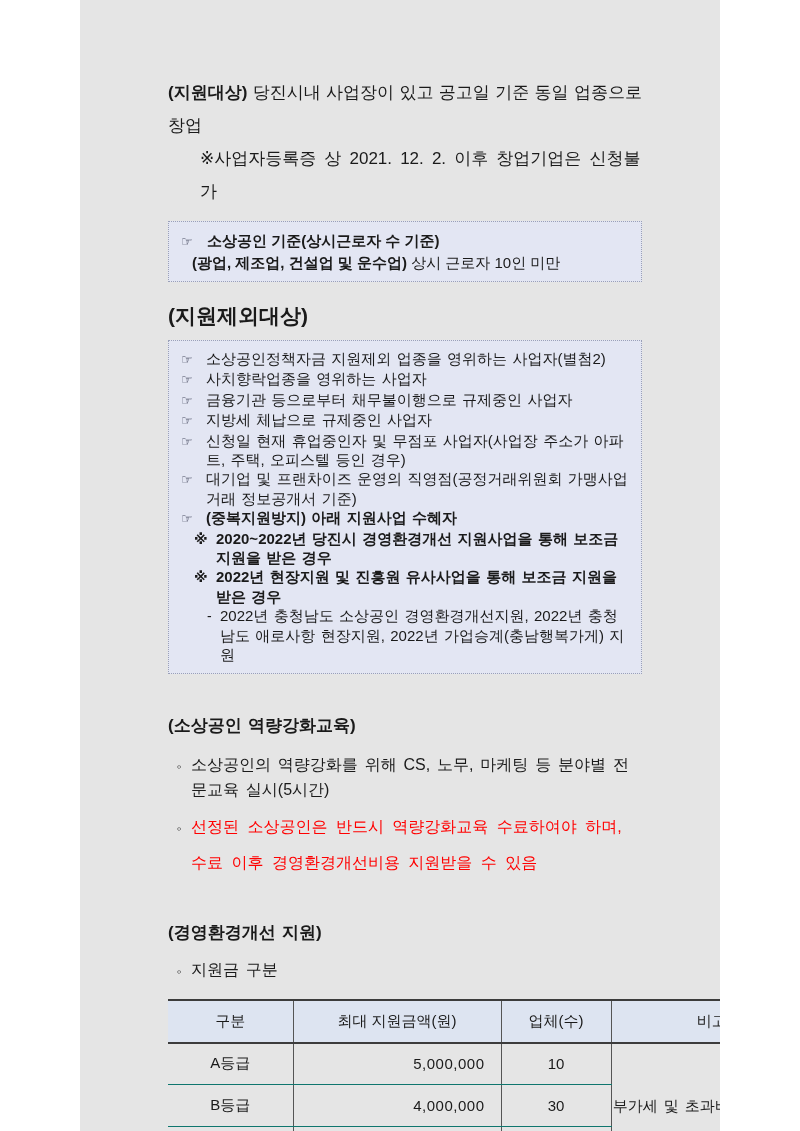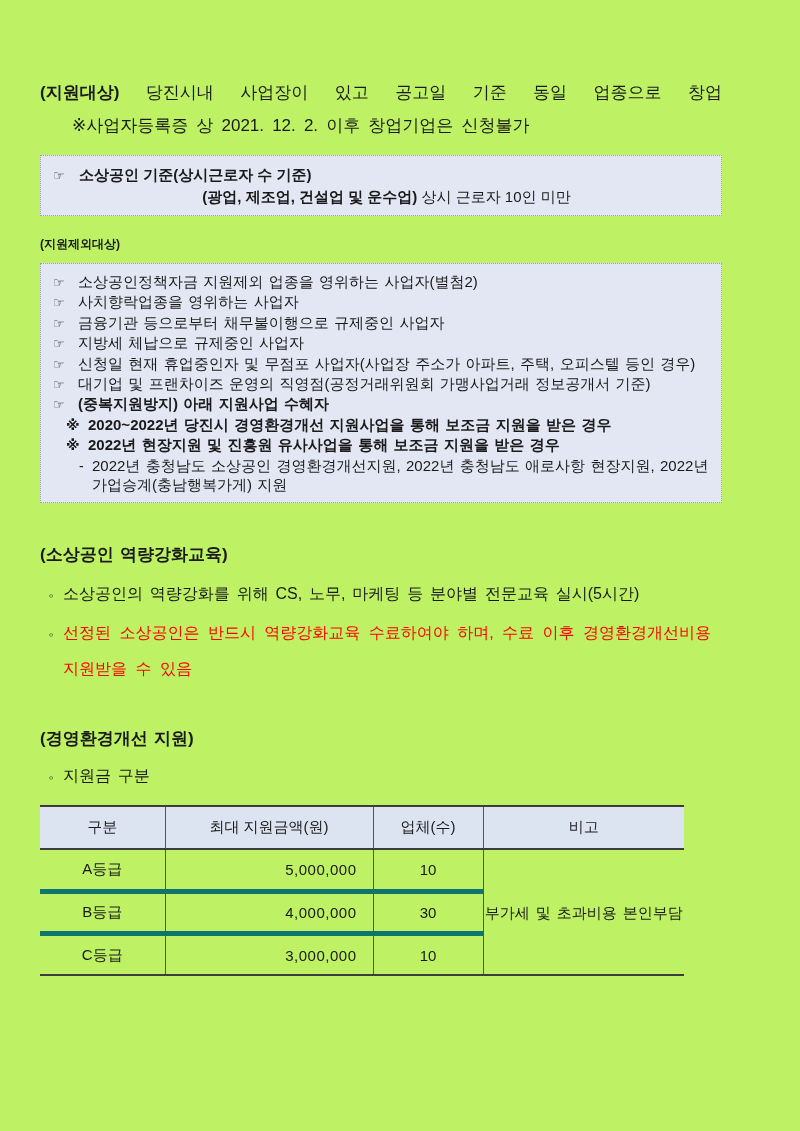--- a/index.html
+++ b/index.html
@@ -1,47 +1,47 @@
 <!DOCTYPE html>
 <html lang="ko"><head>
 <meta charset="utf-8">
 <style>
   * { margin:0; padding:0; box-sizing:border-box; }
   html,body { background:#ffffff; }
   .page {
     position:relative;
-    width:800px; height:1131px;
+    width:640px; height:1131px;
     margin:0 auto;
-    background:#bef264;
+    background:#e5e5e5;
     font-family:"Liberation Sans","DejaVu Sans",sans-serif;
     color:#1a1a1a;
     overflow:hidden;
-    padding:76px 78px 0 40px;
+    padding:76px 78px 0 88px;
   }
   
   .title-block { font-size:17px; line-height:33px; }
   .t-line1 { text-align:justify; text-align-last:justify; }
   .t-line1 .hd { font-weight:700; }
   .t-line2 { padding-left:82px; text-align:justify; text-align-last:justify; }
   .t-note  { padding-left:32px; word-spacing:0.2em; }
   
   .shaded-box {
     background:#e3e6f3;
     border:1px dotted #9aa0b8;
     padding:8px 12px 8px 12px;
     font-size:15px;
   }
   .box1 { margin-top:13px; line-height:21px; }
   .box1 .row1 { display:flex; font-weight:700; }
-  .box1 .indent { margin-left:11px;text-align:center; }
+  .box1 .indent { margin-left:11px; }
   .box1 .b { font-weight:700; }
   .marker {
     flex:none; width:26px; font-size:13px; color:#44485e; padding-top:1px;
   }
-  .sec-heading { margin-top:20px; font-size:12px; font-weight:700; word-spacing:0.1em; }
+  .sec-heading { margin-top:20px; font-size:21px; font-weight:700; word-spacing:0.1em; }
   .box2 { margin-top:10px; line-height:19.4px; }
   .bx-item { display:flex; word-spacing:0.08em; }
   .bx-item .marker { width:25px; }
   .bx-item.bold { font-weight:700; }
   .bx-item.lv2 { padding-left:13px; }
   .bx-item.lv2 .marker { width:22px; font-size:14px; color:#1a1a1a; }
   .bx-item.lv3 { padding-left:26px; }
   .bx-item.lv3 .marker { width:13px; font-size:14px; color:#1a1a1a; }
   
   .banner { position:relative; margin-top:46px; width:650px; height:42px; }
@@ -64,21 +64,21 @@
     border-collapse:collapse;
     border-top:2px solid #3c3c3c;
     border-bottom:2px solid #3c3c3c;
     font-size:15px;
   }
   table.grant th {
     background:#dde4f1; font-weight:400;
     height:43px; text-align:center;
     border-bottom:2px solid #3c3c3c;
   }
-  table.grant td { height:42px; text-align:center; border-bottom:5px solid #0f766e; }
+  table.grant td { height:42px; text-align:center; border-bottom:1px solid #0f766e; }
   table.grant .vline { border-right:1px solid #555; }
   table.grant td.amount { text-align:right; padding-right:16px; letter-spacing:0.5px; }
   table.grant td.note-cell { border-bottom:none; line-height:29px; word-spacing:0.12em; }
   table.grant tr:last-child td { border-bottom:none; }
 </style>
 </head>
 <body>
 
 <div class="page">
 

